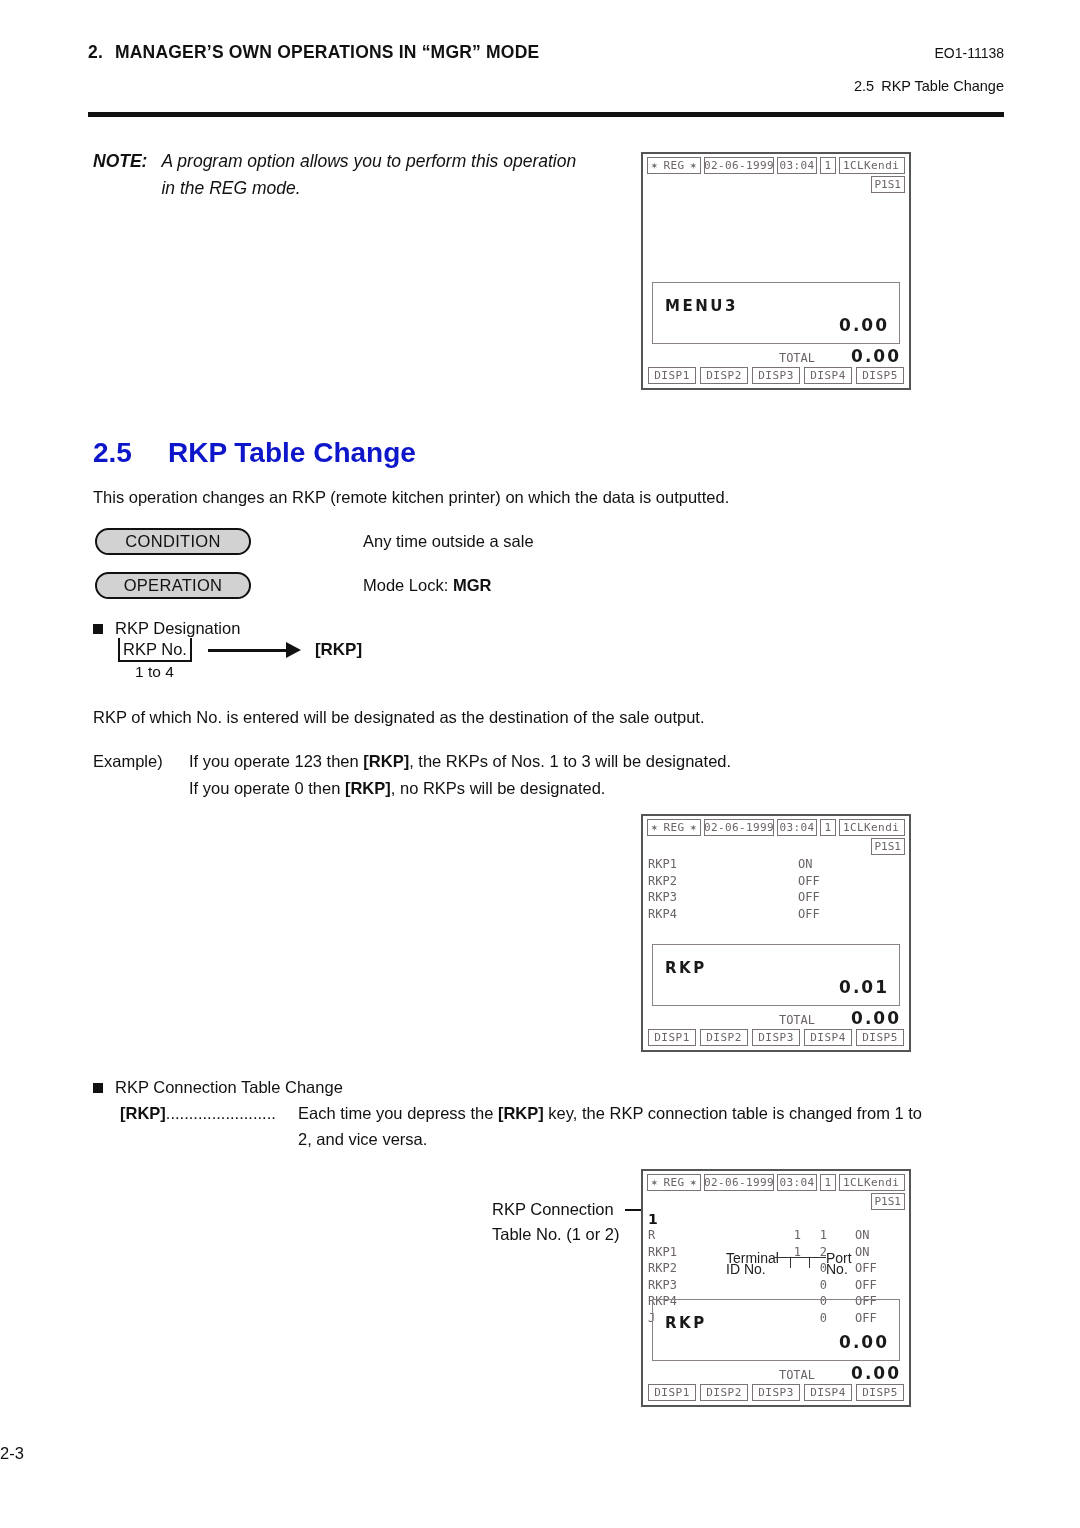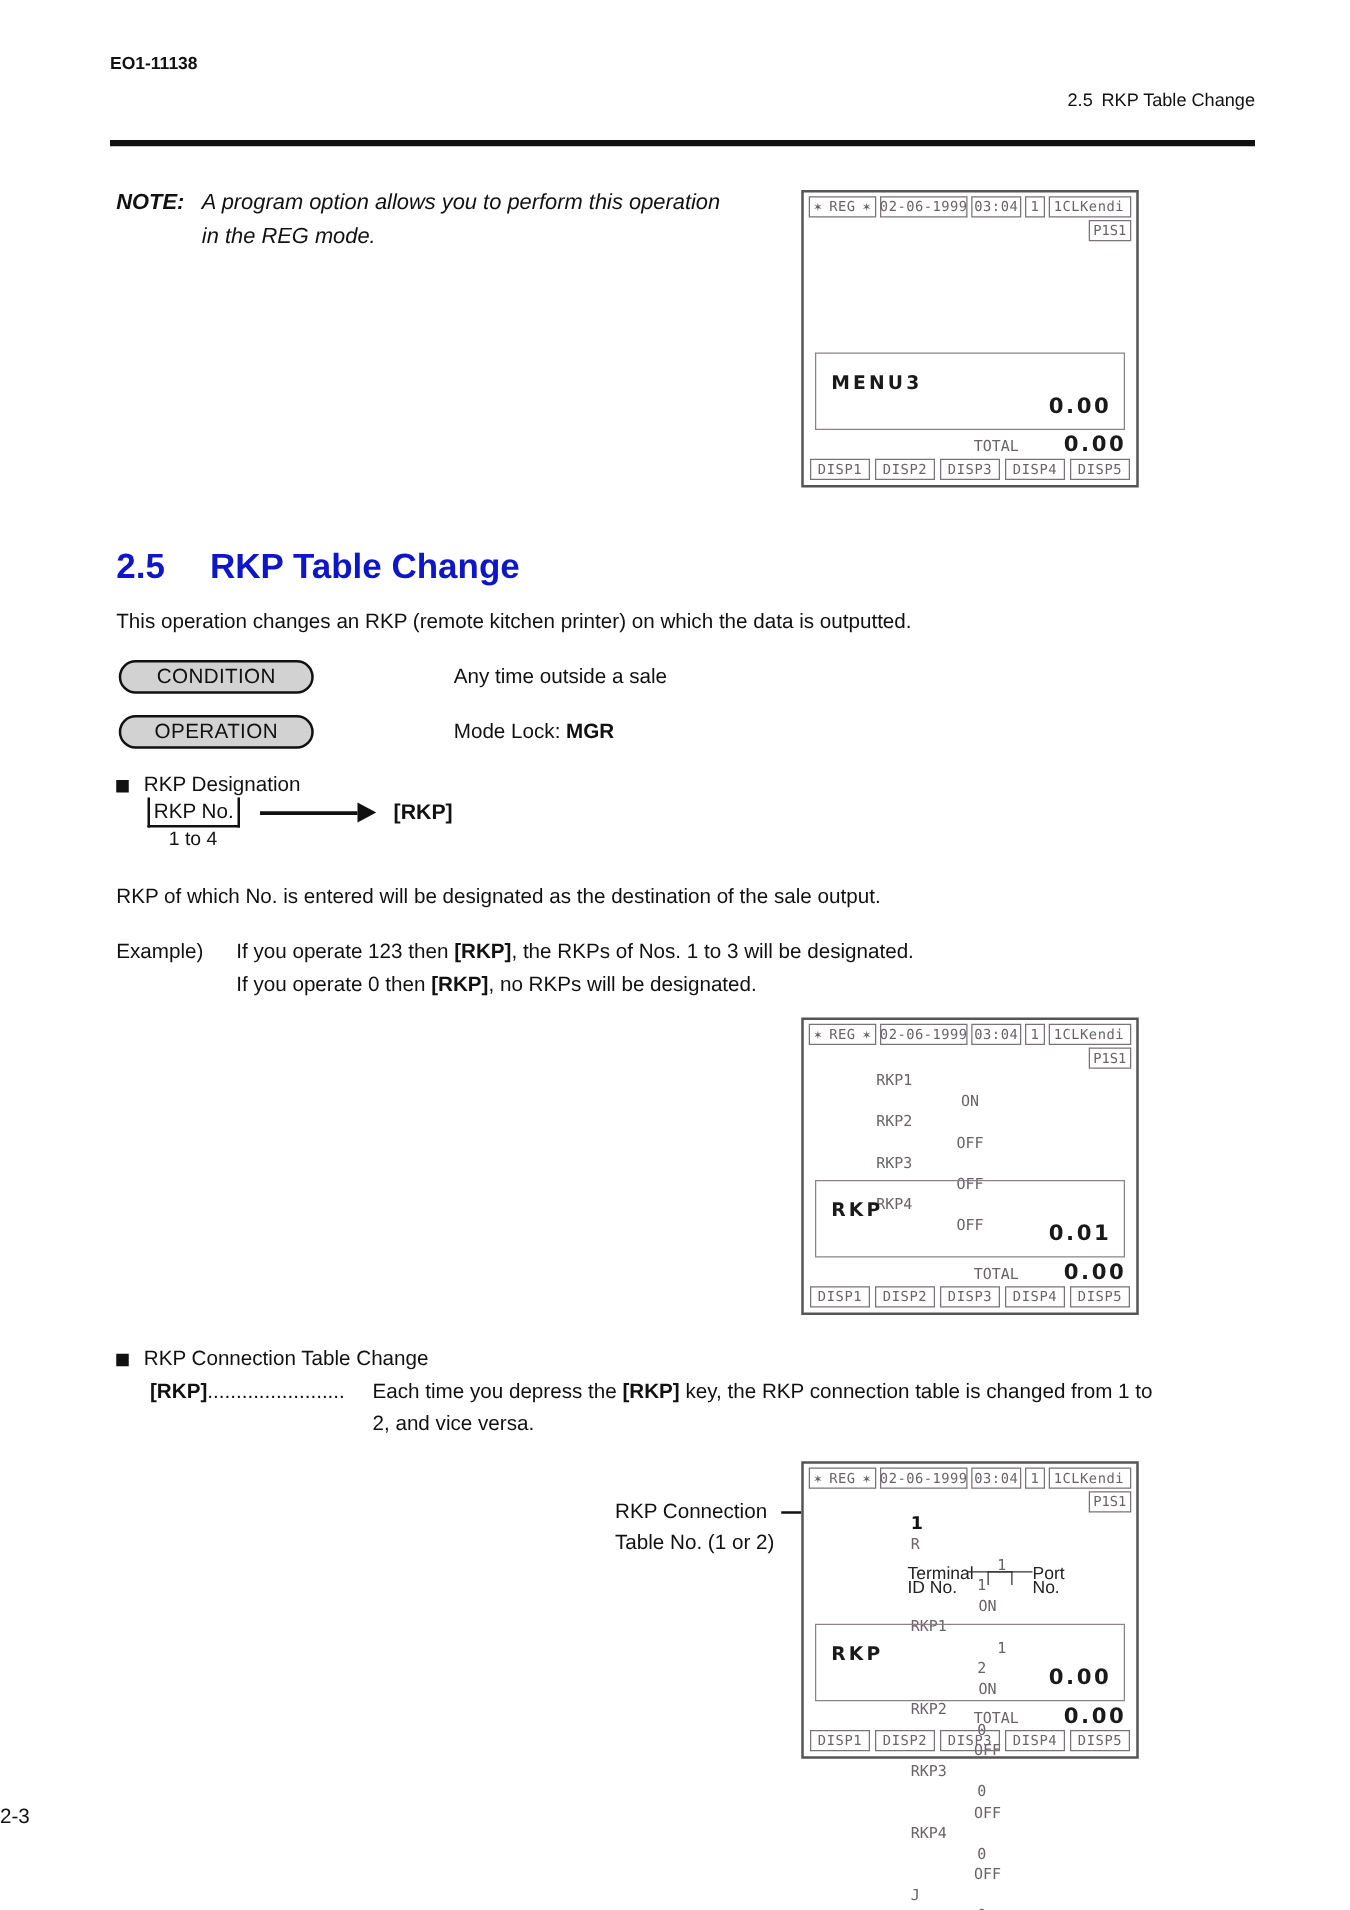--- a/index.html
+++ b/index.html
@@ -29,21 +29,21 @@
     align-items: baseline;
   }
   .hdr-chapter {
     font-size: 17.5px;
     font-weight: bold;
     letter-spacing: 0.2px;
   }
   .hdr-chapter .num { margin-right: 12px; }
   .hdr-doccode {
     font-size: 14px;
-    font-weight: bold;
+    font-weight: normal;
   }
   .hdr-row2 {
     text-align: right;
     font-size: 14.5px;
     margin-top: 15px;
   }
   .hdr-row2 .sec-num { margin-right: 7px; }
   .hdr-rule {
     position: absolute;
     left: 88px;
@@ -278,23 +278,22 @@
   .lcd-list {
     position: absolute;
     left: 5px;
     right: 5px;
     top: 40px;
     font-size: 12px;
     line-height: 16.5px;
   }
   .lcd-row {
     display: flex;
-    align-items: center;
+    align-items: flex-start;
     position: relative;
-    flex-direction: column;
   }
   .lcd-row .nm { width: 95px; white-space: pre; }
   .lcd-row .tid { width: 58px; text-align: right; white-space: pre; }
   .lcd-row .prt { width: 26px; text-align: right; white-space: pre; }
   .lcd-row .st  { flex: 1; text-align: left; padding-left: 28px; white-space: pre; }
   .lcd-row.simple .nm { width: 150px; }
   .lcd-row.simple .st { text-align: left; padding-left: 0; }
 
   .lcd-tablenum {
     font-family: "DejaVu Sans", sans-serif;
@@ -414,20 +413,23 @@
     width: 1080px;
     text-align: left;
     font-size: 16.5px;
   }
 </style>
 </head>
 <body>
 
 <div class="page-header">
   <div class="hdr-row1">
+    <div class="hdr-chapter">
+      <span class="num">2.</span><span>MANAGER’S OWN OPERATIONS IN “MGR” MODE</span>
+    </div>
     <div class="hdr-doccode">EO1-11138</div>
   </div>
   <div class="hdr-row2">
     <span class="sec-num">2.5</span><span>RKP Table Change</span>
   </div>
 </div>
 <div class="hdr-rule"></div>
 
 <div class="note-block">
   <span class="note-label">NOTE:</span><span class="note-body">A program option allows you to perform this operation in the REG mode.</span>

